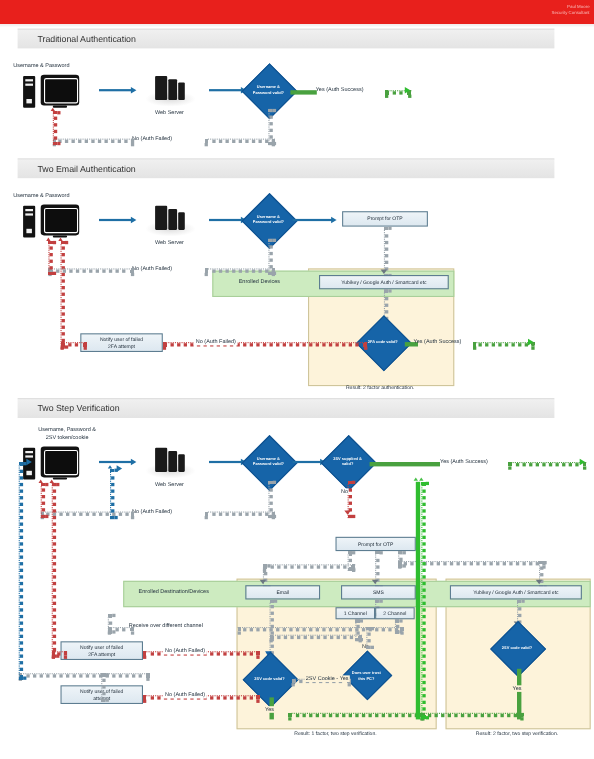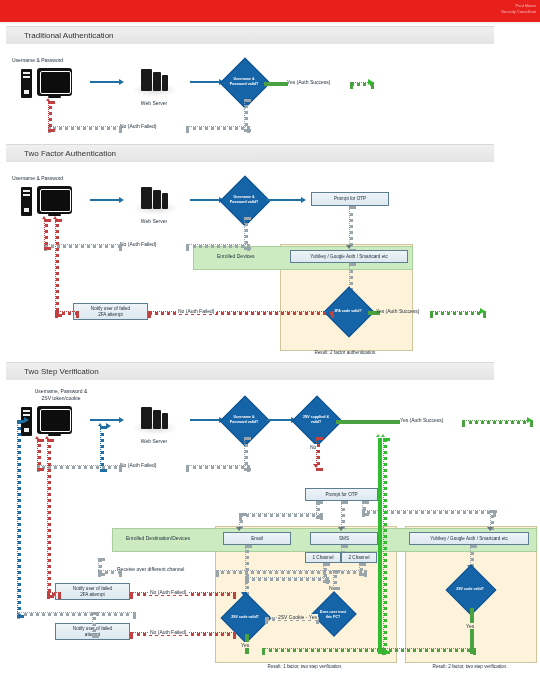--- a/index.html
+++ b/index.html
@@ -21,21 +21,21 @@
   }
   .topbar .byline{
     position:absolute;right:4px;top:3px;text-align:right;
     color:#f8bdbb;font-size:4px;line-height:6px;
   }
   .topbar-underline{
     position:absolute;left:0;top:22px;width:540px;height:2px;background:#f3f3f3;
   }
   
   .secbar{
-    position:absolute;left:6px;width:488px;height:18px;
+    position:absolute;left:16px;width:488px;height:18px;
     background:linear-gradient(to bottom,#f0f0f0,#e3e3e3);
     border-top:1px solid #d9d9d9;border-bottom:1px solid #d0d0d0;
   }
   .secbar span{
     position:absolute;left:18px;top:4px;font-size:8px;color:#333;
   }
   
   .region{position:absolute;left:0;width:540px;background:#fff;}
   
   .lbl{position:absolute;font-size:5px;color:#24323f;white-space:nowrap;}
@@ -147,21 +147,21 @@
 
   <div class="v dot grey" style="left:244px;top:55px;height:27px;"></div>
   <div class="h dot grey" style="left:186px;top:82px;width:58px;"></div>
   <div class="lbl" style="left:120px;top:79px;">No (Auth Failed)</div>
   <div class="h dot grey" style="left:48px;top:82px;width:68px;"></div>
   <div class="v dot red" style="left:48px;top:57px;height:25px;"></div>
   <div class="ar ar-u-r" style="left:46px;top:54px;"></div>
 </div>
 
 <div class="secbar" style="top:144px;">
-  <span>Two Factor Authentication</span>
+  <span>Two Email Authentication</span>
 </div>
 <div class="region" style="top:162px;height:196px;">
 
   <div class="panel-yellow" style="left:280px;top:82px;width:131px;height:105px;"></div>
   <div class="panel-green" style="left:193px;top:84px;width:218px;height:22px;"></div>
 
   <div class="lbl" style="left:12px;top:13px;">Username &amp; Password</div>
 
   <div class="pc-tower" style="left:21px;top:25px;width:11px;height:29px;">
     <div class="slot" style="left:2px;top:3px;width:7px;height:2px;"></div>

